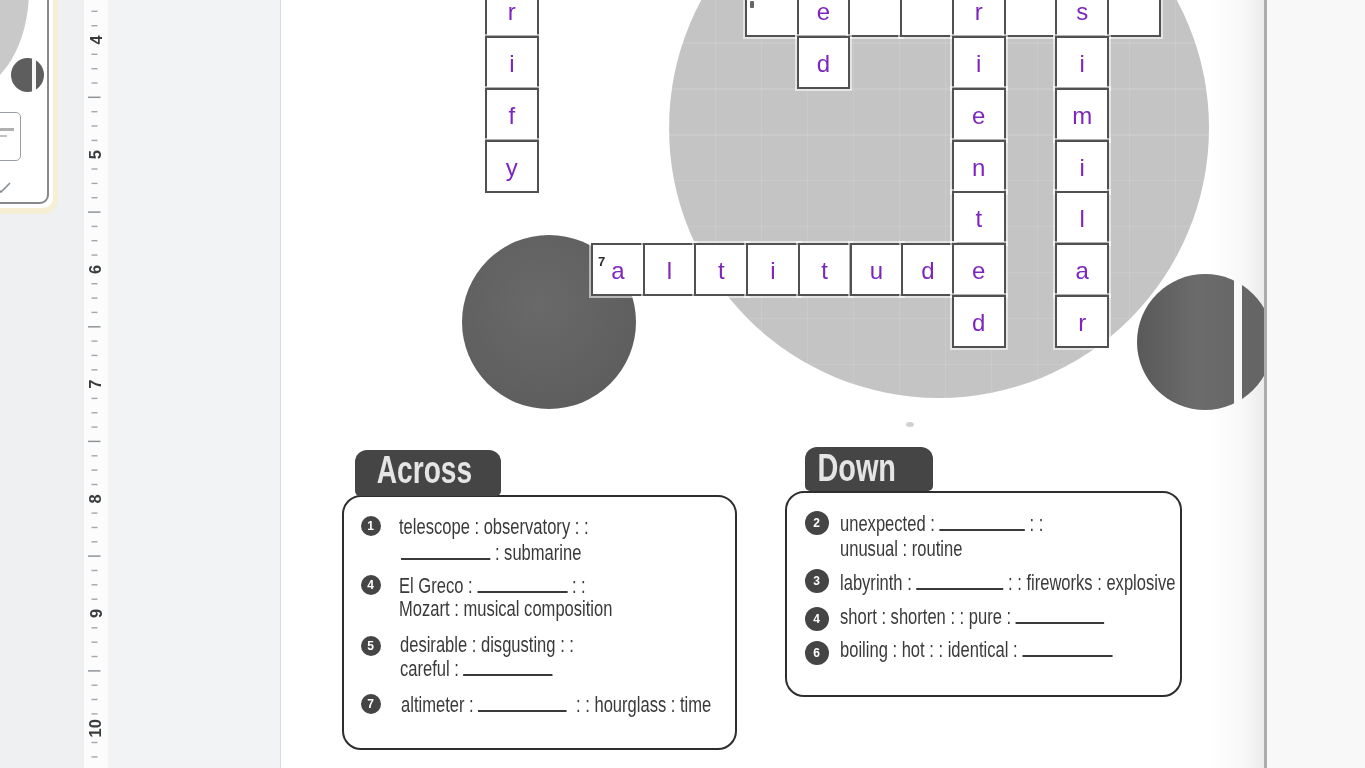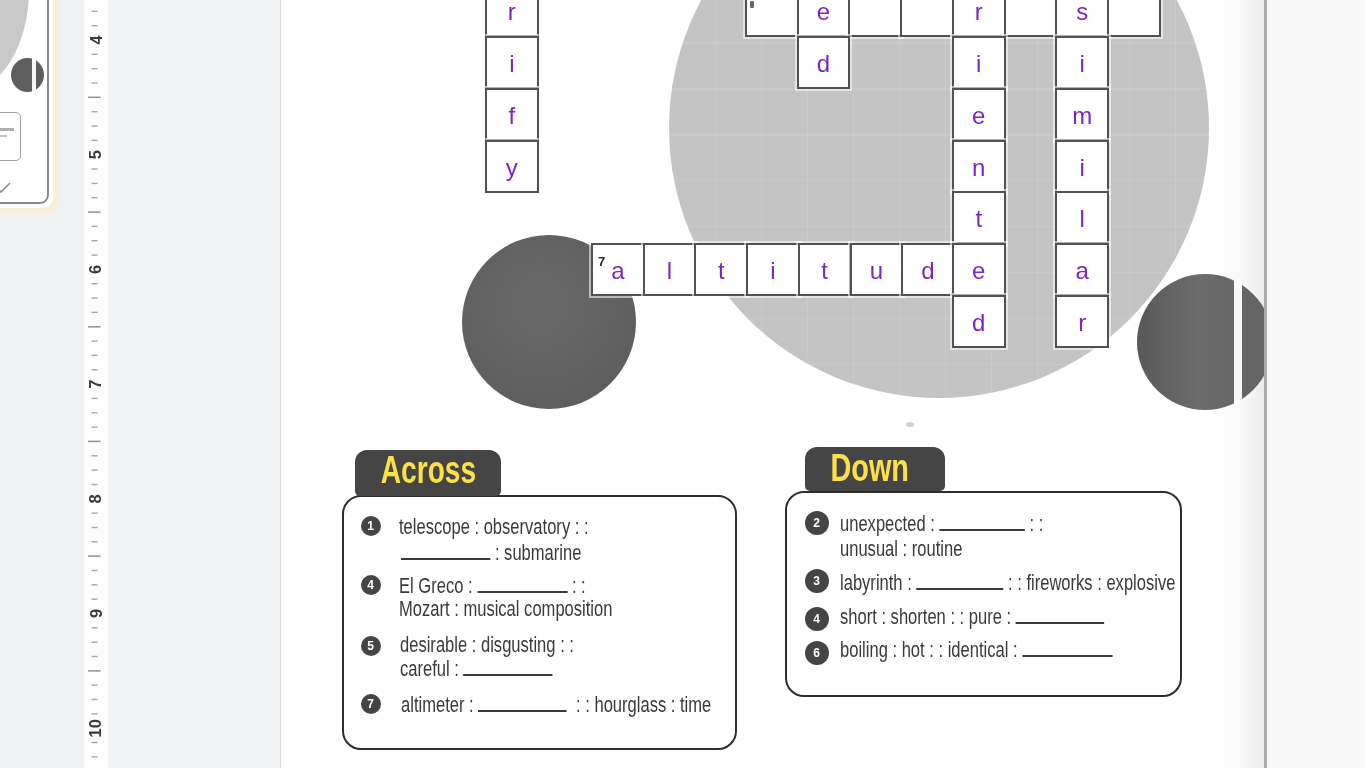--- a/index.html
+++ b/index.html
@@ -9,21 +9,21 @@
 .cl { position:absolute; width:53.7px; height:53px; background:#fff; border:2px solid #515151;
   color:#7d25be; font-size:24px; text-align:center; line-height:51px;
   box-shadow:0 0 0 2px rgba(255,255,255,0.55); }
 .num7 { position:absolute; left:5px; top:11px; font-size:13px; line-height:12px; color:#2a2a2a; font-weight:bold; letter-spacing:0; }
 .clue { position:absolute; font-size:21.5px; color:#3a3a3a; white-space:nowrap;
   transform:scaleX(0.77); transform-origin:0 0; letter-spacing:0; }
 .ncirc { position:absolute; border-radius:50%; background:#454545;
   color:#fff; font-size:12px; font-weight:bold; text-align:center; }
 .bl { display:inline-block; border-bottom:2.2px solid #3a3a3a; height:20px; }
 .tab { position:absolute; background:#454545; border-radius:12px 12px 5px 5px; overflow:hidden;
-  color:#fde047; text-align:right; }
+  color:#e5e5e5; text-align:center; }
 .tabtxt { display:inline-block; font-weight:bold; font-size:38px; line-height:1;
   transform:scaleX(0.74); transform-origin:50% 0; letter-spacing:0; }
 .bigbox { position:absolute; background:#fff; border:2.5px solid #2e2e2e; border-radius:19px; }
 </style>
 </head>
 <body>
 <div id="app" style="position:absolute;left:0;top:0;width:1365px;height:768px;overflow:hidden">
 
 <div class="abs" style="left:0;top:0;width:84px;height:768px;background:#eef0f2"></div>
 
@@ -215,21 +215,21 @@
 <div class="clue" style="left:117.7px;top:596.7px">Mozart : musical composition</div>
 
 <div class="clue" style="left:119.0px;top:633.4px">desirable : disgusting : :</div>
 
 <div class="clue" style="left:119.0px;top:655.8px">careful : <span class="bl" style="width:116px"></span></div>
 
 <div class="clue" style="left:120.3px;top:691.7px">altimeter : <span class="bl" style="width:115px"></span> &nbsp;: : hourglass : time</div>
 
   <div class="bigbox" style="left:504px;top:491px;width:397px;height:206px"></div>
 
-  <div class="tab" style="left:524px;top:447px;width:140px;height:44px"><span class="tabtxt" style="margin-top:2px;margin-right:24px;transform:scaleX(0.76)">Down</span></div>
+  <div class="tab" style="left:524px;top:447px;width:128px;height:44px"><span class="tabtxt" style="margin-top:2px;margin-right:24px;transform:scaleX(0.76)">Down</span></div>
 
 <div class="ncirc" style="left:523.7px;top:510.8px;width:24px;height:24px;line-height:24px">2</div>
 
 <div class="ncirc" style="left:523.7px;top:569.4px;width:24px;height:24px;line-height:24px">3</div>
 
 <div class="ncirc" style="left:523.7px;top:606.6px;width:24px;height:24px;line-height:24px">4</div>
 
 <div class="ncirc" style="left:523.7px;top:640.9px;width:24px;height:24px;line-height:24px">6</div>
 
 <div class="clue" style="left:558.6px;top:511.4px">unexpected : <span class="bl" style="width:111px"></span> : :</div>

